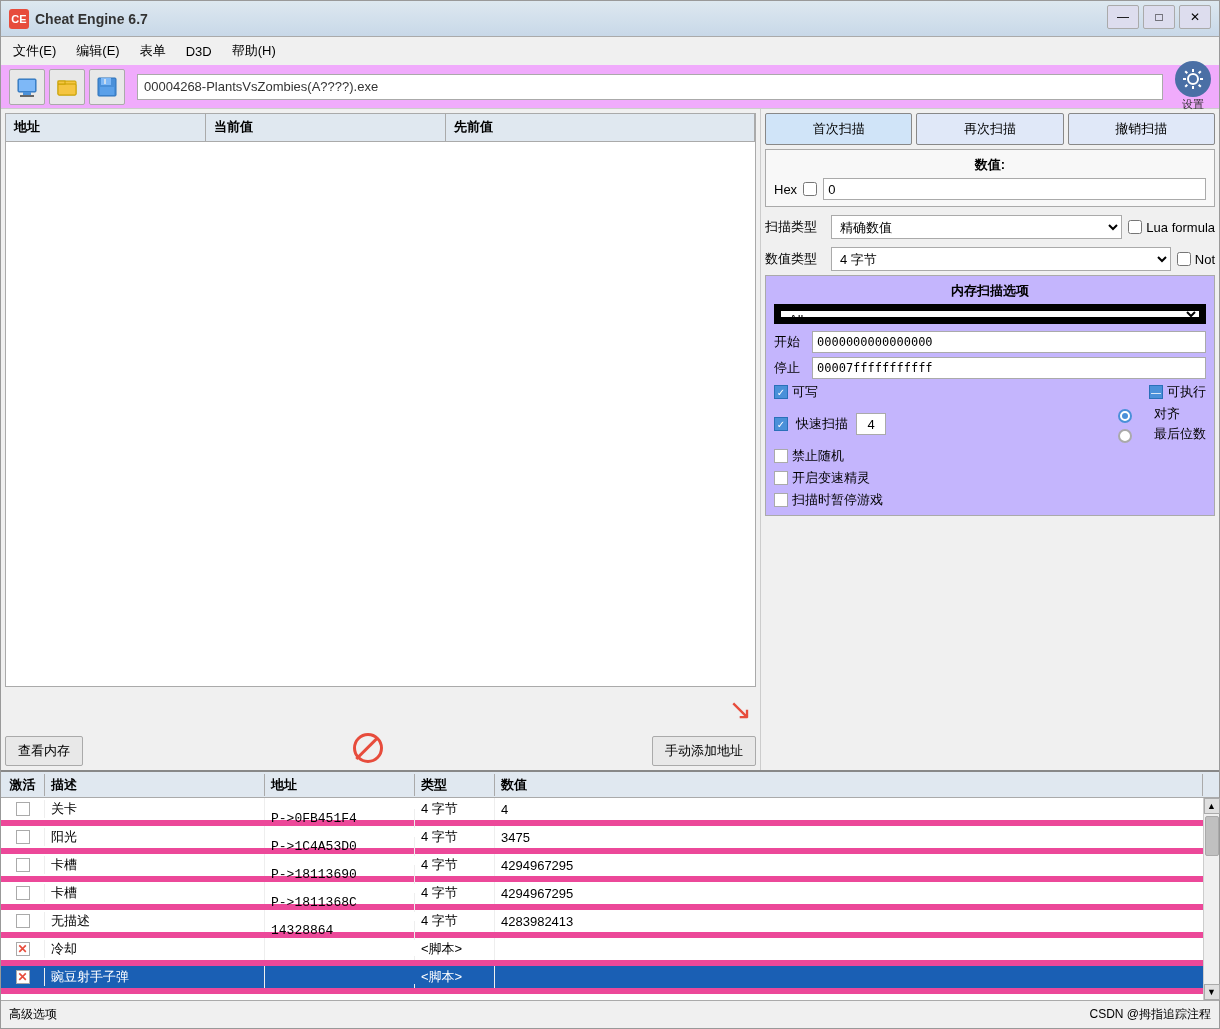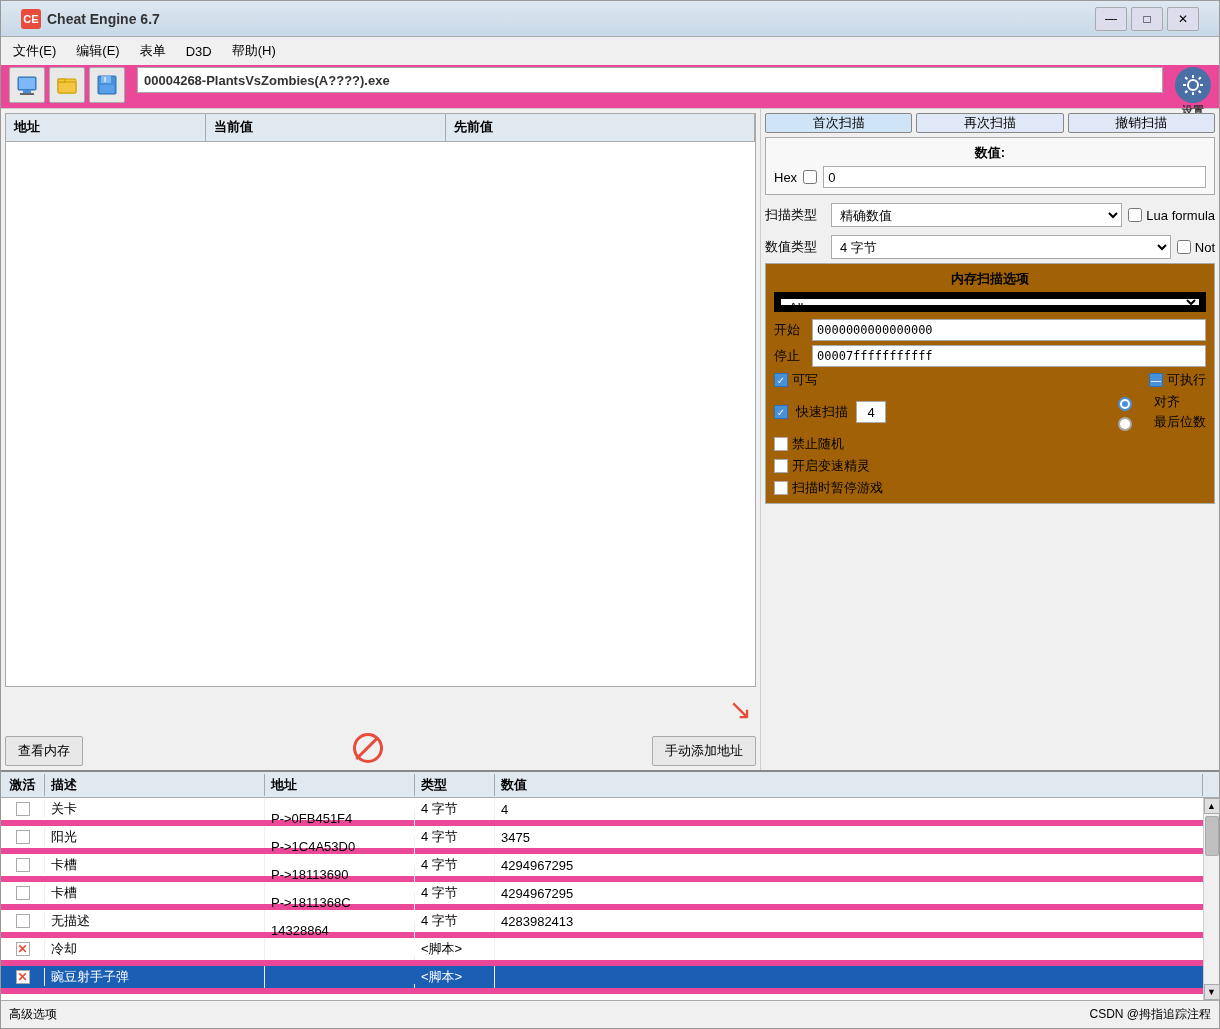--- a/index.html
+++ b/index.html
@@ -17,23 +17,22 @@
       height: 1029px;
       display: flex;
       flex-direction: column;
       border: 1px solid #999;
       background: #f0f0f0;
     }
     
     .title-bar {
       background: linear-gradient(to bottom, #dde8f0, #c8d8e8);
       display: flex;
-      align-items: center;
       justify-content: space-between;
-      padding: 4px 20px;
+      padding: 4px 8px;
       height: 36px;
       border-bottom: 1px solid #aaa;
       flex-shrink: 0;
     }
     .title-bar-left {
       display: flex;
       align-items: center;
       gap: 6px;
     }
     .title-icon {
@@ -82,29 +81,28 @@
     }
     .menu-item {
       padding: 2px 8px;
       cursor: pointer;
       border-radius: 2px;
       font-size: 13px;
     }
 
     
     .toolbar {
-      background: #ec4899;
-      display: flex;
-      align-items: flex-start;
+      background: #f0abfc;
+      display: flex;
+      align-items: center;
       padding: 2px 8px;
       height: 44px;
       gap: 4px;
       flex-shrink: 0;
       border-bottom: 1px solid #ccc;
-      font-weight: bold;
     }
     .toolbar-btn {
       width: 36px;
       height: 36px;
       border: 1px solid #aaa;
       background: #e8e8e8;
       cursor: pointer;
       display: flex;
       align-items: center;
       justify-content: center;
@@ -256,21 +254,21 @@
       flex-direction: column;
       padding: 4px;
       gap: 4px;
     }
     .scan-buttons {
       display: flex;
       gap: 4px;
     }
     .scan-btn {
       flex: 1;
-      height: 20px;
+      height: 32px;
       border: 1px solid #888;
       background: #e0e8f8;
       cursor: pointer;
       font-size: 13px;
       border-radius: 2px;
       font-family: inherit;
     }
     .scan-btn-primary {
       background: #d0e4f8;
     }
@@ -330,21 +328,21 @@
     }
     .form-checkbox {
       width: 14px;
       height: 14px;
       cursor: pointer;
     }
     .form-checkbox-label { font-size: 13px; }
 
     .mem-scan-section {
       border: 1px solid #aaa;
-      background: #a16207;
+      background: #c4b5fd;
       padding: 6px 8px;
     }
     .mem-scan-title {
       font-size: 13px;
       font-weight: bold;
       text-align: center;
       margin-bottom: 4px;
     }
     .mem-dropdown {
       width: 100%;
@@ -538,21 +536,21 @@
     .ct-cell {
       padding: 2px 6px;
       font-size: 13px;
       border-right: 1px solid #eee;
       flex-shrink: 0;
       overflow: hidden;
       white-space: nowrap;
     }
     .ct-cell-active { width: 44px; display: flex; align-items: center; justify-content: center; }
     .ct-cell-desc { width: 220px; }
-    .ct-cell-addr { width: 150px; font-family: Liberation Sans, sans-serif; margin-top: 18px; }
+    .ct-cell-addr { width: 150px; font-family: Liberation Mono, monospace; margin-top: 18px; }
     .ct-cell-type { width: 80px; }
     .ct-cell-value { flex: 1; }
     .checkbox-unchecked-sm {
       width: 14px;
       height: 14px;
       border: 1px solid #aaa;
       background: white;
       cursor: pointer;
     }
     .checkbox-red-x {

